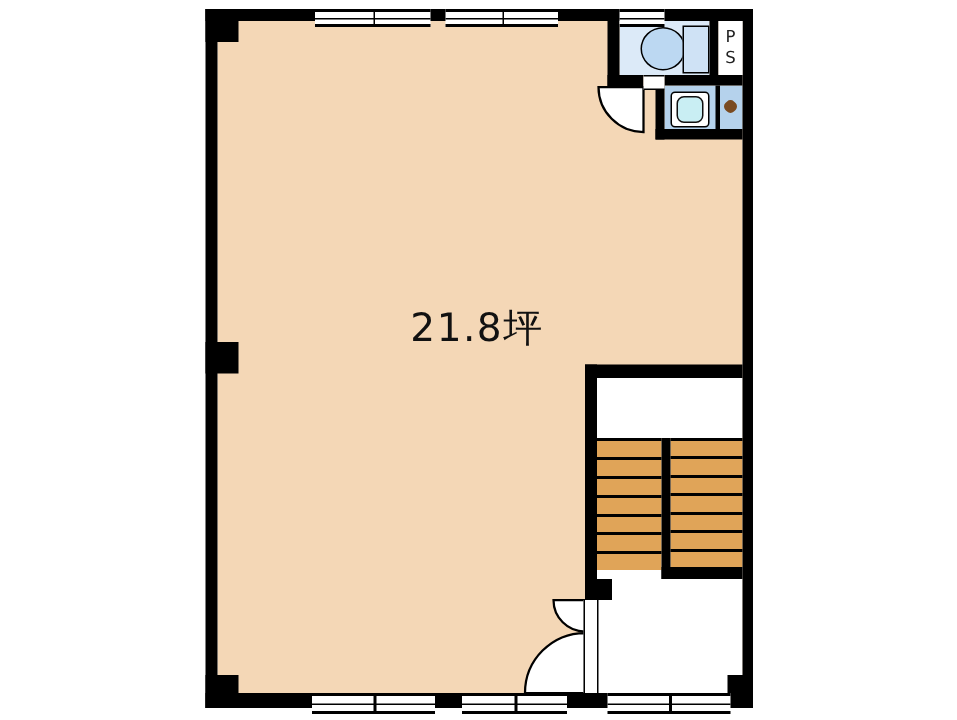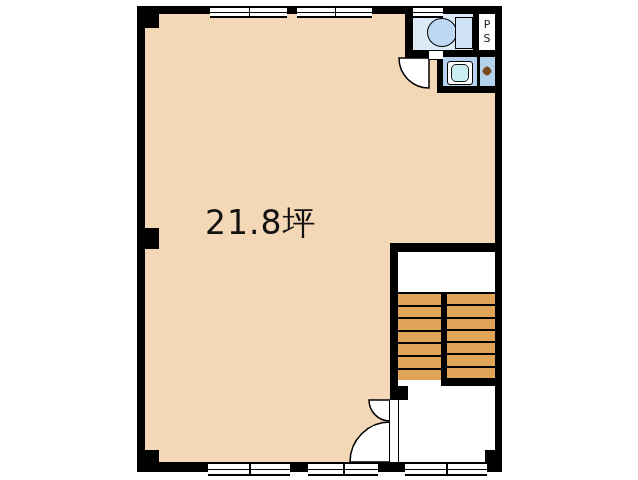--- a/index.html
+++ b/index.html
@@ -9,22 +9,22 @@
   .floor-main{position:absolute;background:var(--floor,#f4d7b6);}
   .floor-wc{position:absolute;background:var(--wc_floor,#dceaf8);}
   .floor-wash{position:absolute;background:var(--wash_floor,#b5d2ec);}
   .stair-inner{position:absolute;background:#ffffff;}
   .steps{position:absolute;background-color:var(--stairs,#e0a458);}
   .steps.left{background-image:repeating-linear-gradient(to bottom,#000 0,#000 2px,transparent 2px,transparent 12.6px);}
   .steps.right{background-image:repeating-linear-gradient(to bottom,#000 0,#000 2px,transparent 2px,transparent 12.3px);}
   .window{position:absolute;background:#fff;border-top:2px solid #000;border-bottom:2px solid #000;}
   .window .mid{position:absolute;left:0;right:0;top:50%;height:1px;margin-top:-0.5px;background:#000;}
   .window .tick{position:absolute;left:50%;top:-1px;bottom:-1px;width:1.5px;background:#000;}
-  .area-label{position:absolute;left:205px;top:201px;width:190px;text-align:left;
-              font-size:33px;font-weight:500;letter-spacing:1px;color:#111;}
+  .area-label{position:absolute;left:223px;top:201px;width:190px;text-align:center;
+              font-size:26px;font-weight:500;letter-spacing:1px;color:#111;}
   .ps-box{position:absolute;left:479px;top:14px;width:16px;height:36px;background:#fff;
           display:flex;flex-direction:column;align-items:center;justify-content:center;
           font-size:11px;line-height:1.25;color:#222;}
   .toilet-bowl{position:absolute;left:427px;top:18px;width:28px;height:27px;border-radius:50%;
                background:var(--fixture,#bcd8f2);border:1.5px solid #000;}
   .toilet-tank{position:absolute;left:455px;top:17px;width:16px;height:30px;
                background:var(--tank,#cfe2f5);border:1.5px solid #000;}
   .sink-outer{position:absolute;left:447px;top:61px;width:24px;height:22px;background:#fff;
               border:1.2px solid #000;border-radius:3px;}
   .sink-basin{position:absolute;left:3px;top:2px;width:16px;height:16px;background:var(--basin,#c9eef3);

